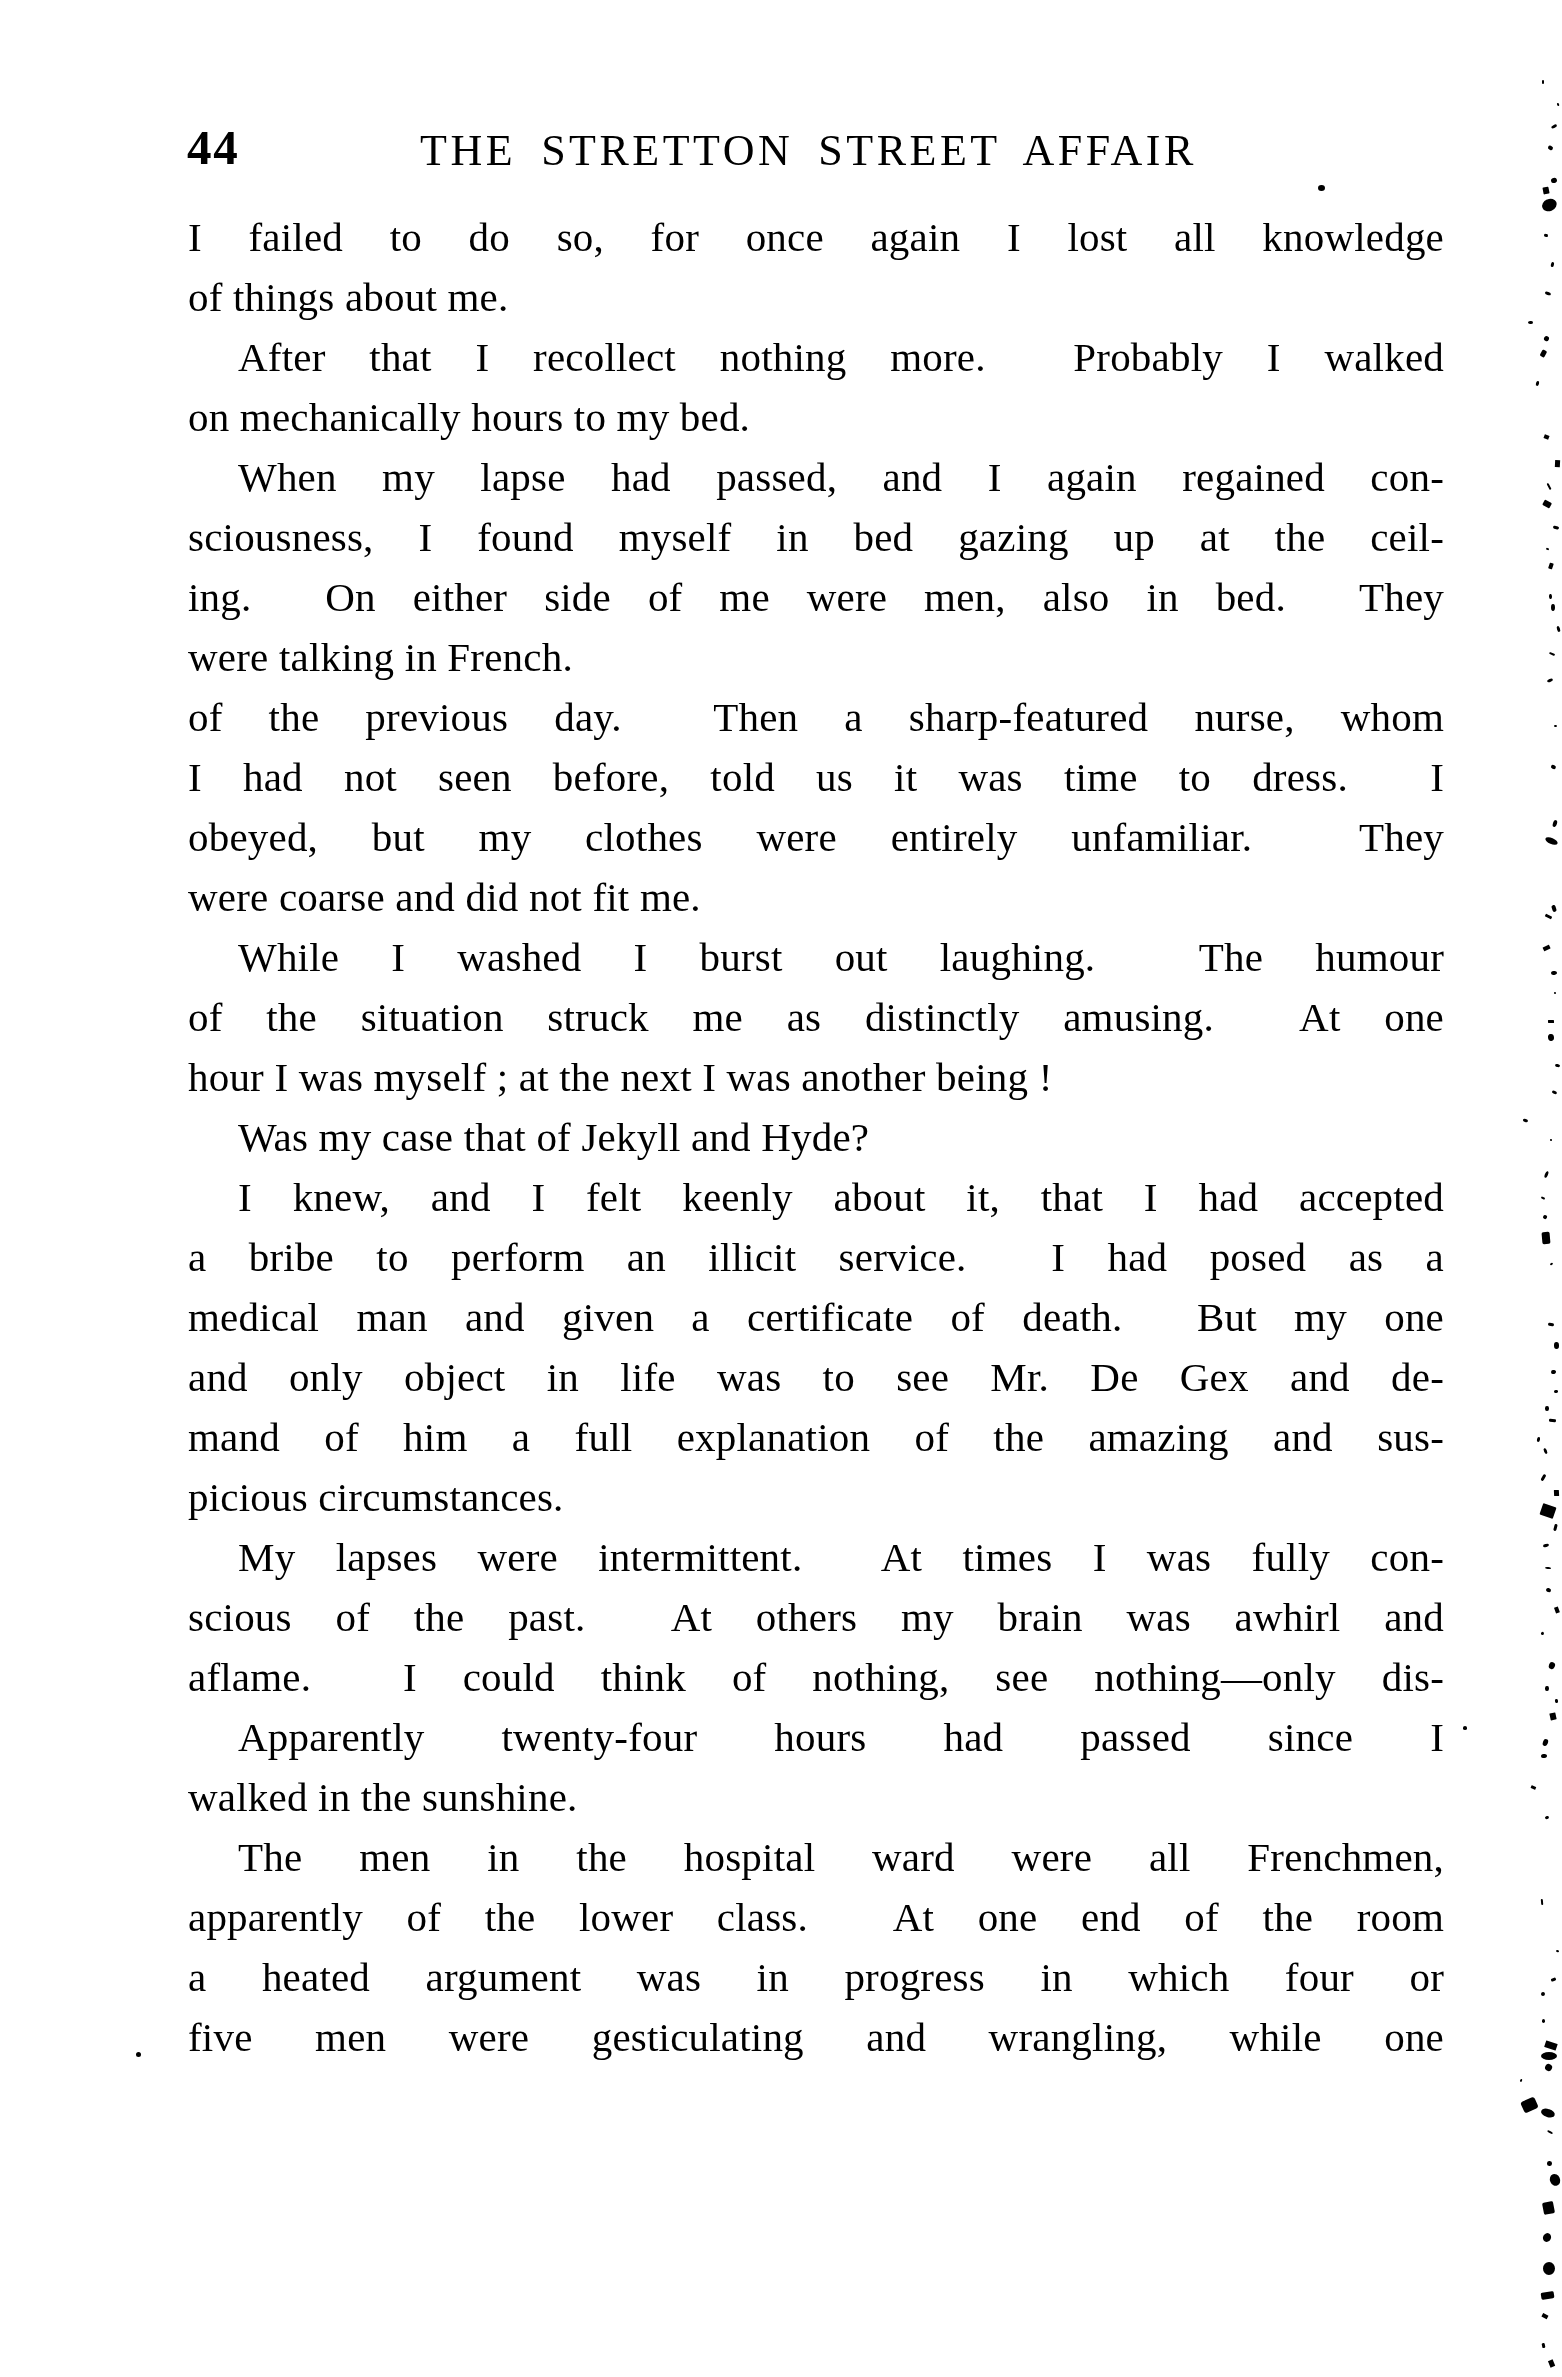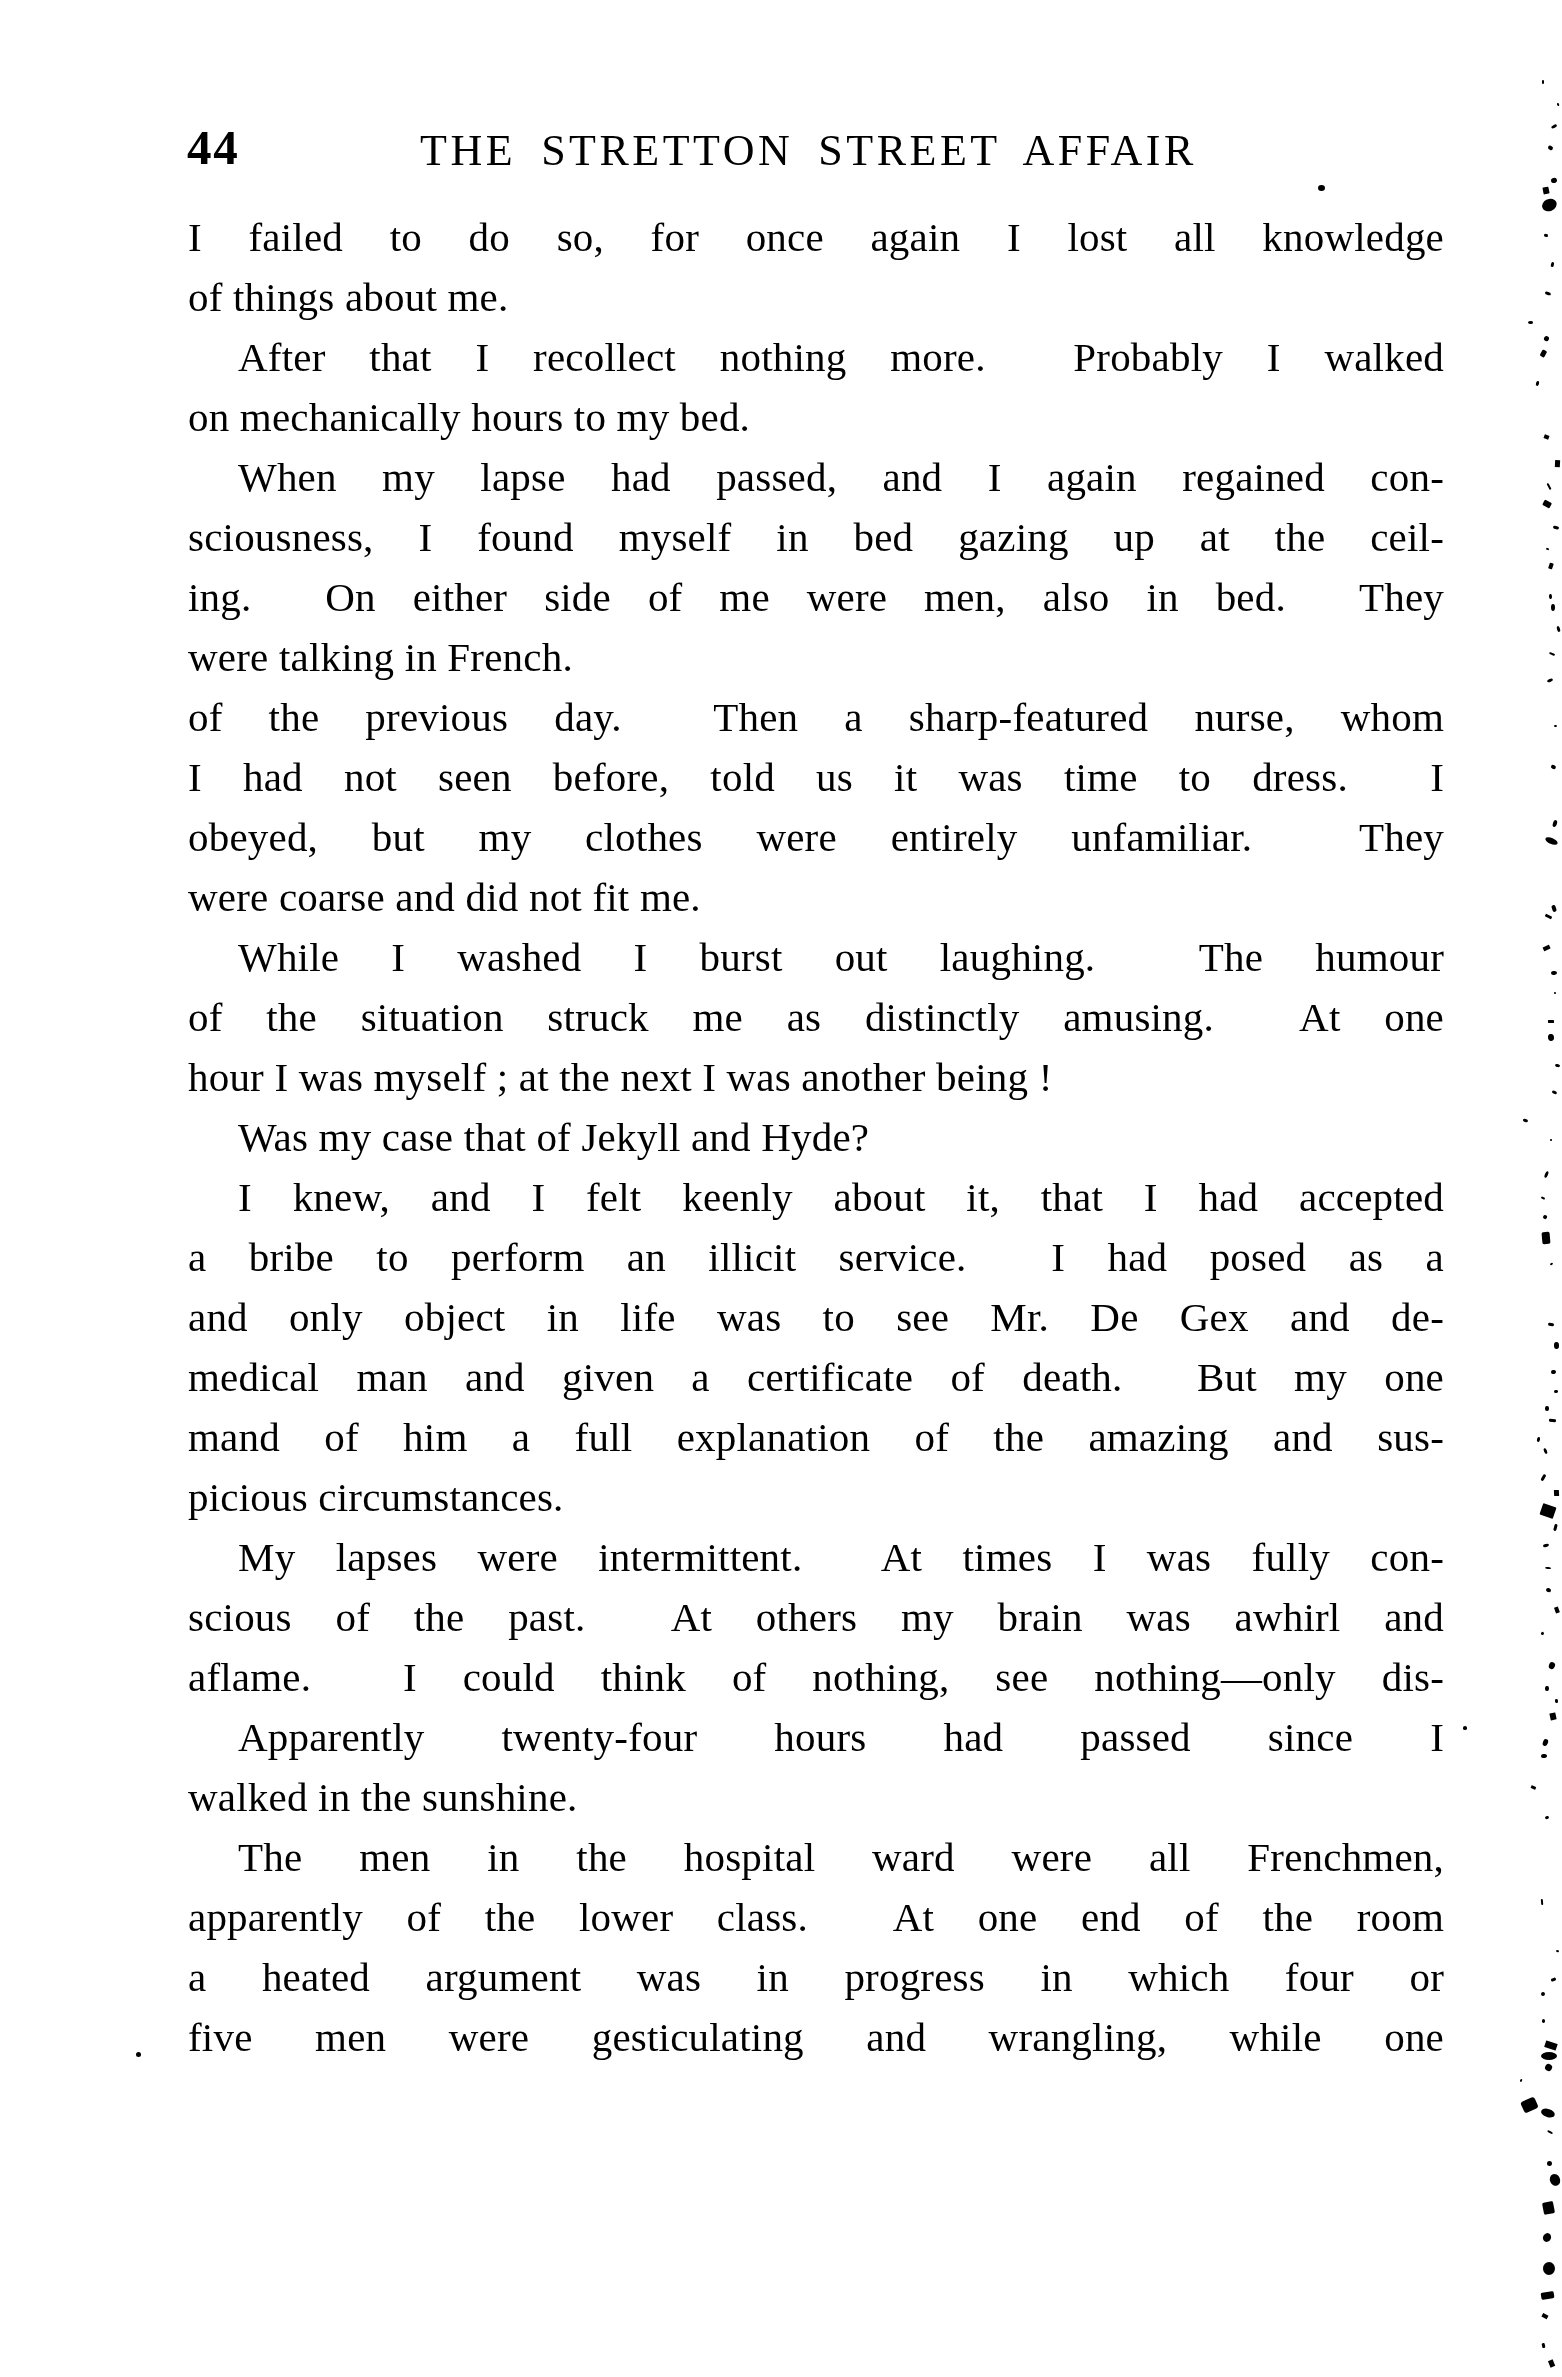--- a/index.html
+++ b/index.html
@@ -101,22 +101,22 @@
       <div class="line">of the previous day.&nbsp; Then a sharp-featured nurse, whom</div>
       <div class="line">I had not seen before, told us it was time to dress.&nbsp; I</div>
       <div class="line">obeyed, but my clothes were entirely unfamiliar.&nbsp; They</div>
       <div class="line para-end">were coarse and did not fit me.</div>
       <div class="line indent">While I washed I burst out laughing.&nbsp; The humour</div>
       <div class="line">of the situation struck me as distinctly amusing.&nbsp; At one</div>
       <div class="line para-end">hour I was myself ; at the next I was another being !</div>
       <div class="line indent para-end">Was my case that of Jekyll and Hyde?</div>
       <div class="line indent">I knew, and I felt keenly about it, that I had accepted</div>
       <div class="line">a bribe to perform an illicit service.&nbsp; I had posed as a</div>
+      <div class="line">medical man and given a certificate of death.&nbsp; But my one</div>
       <div class="line">and only object in life was to see Mr. De Gex and de-</div>
-      <div class="line">medical man and given a certificate of death.&nbsp; But my one</div>
       <div class="line">mand of him a full explanation of the amazing and sus-</div>
       <div class="line para-end">picious circumstances.</div>
       <div class="line indent">My lapses were intermittent.&nbsp; At times I was fully con-</div>
       <div class="line">scious of the past.&nbsp; At others my brain was awhirl and</div>
       <div class="line">aflame.&nbsp; I could think of nothing, see nothing—only dis-</div>
       <div class="line indent">Apparently twenty-four hours had passed since I</div>
       <div class="line para-end">walked in the sunshine.</div>
       <div class="line indent">The men in the hospital ward were all Frenchmen,</div>
       <div class="line">apparently of the lower class.&nbsp; At one end of the room</div>
       <div class="line">a heated argument was in progress in which four or</div>

